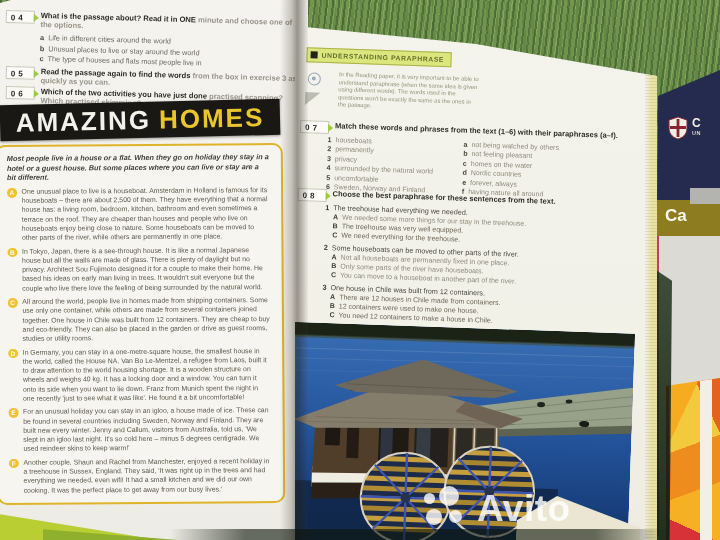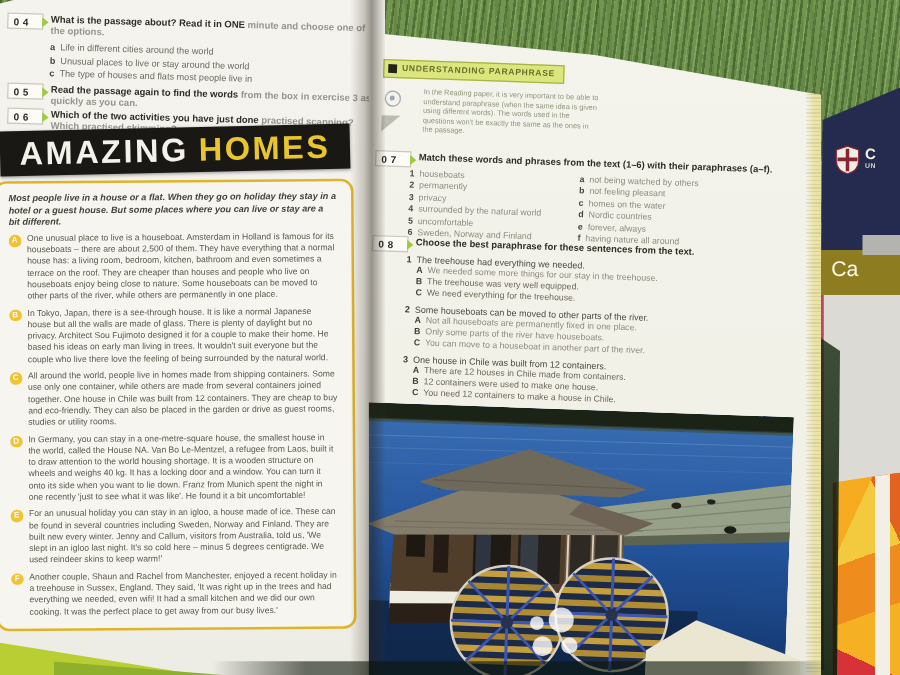--- a/index.html
+++ b/index.html
@@ -105,21 +105,21 @@
   .footer-row { position:absolute; left:42px; top:72px; display:flex; align-items:center; gap:5px; }
 
   
   .side-book { position:absolute; left:654px; top:70px; width:66px; height:470px; z-index:2;
     clip-path:polygon(4px 26px, 100% 0, 100% 100%, 0 100%); }
   .sb-navy { position:absolute; left:0; top:0; width:100%; height:130px; background:#242b4e; }
   .sb-shield { position:absolute; left:14px; top:46px; width:20px; height:24px; }
   .sb-letter-top { position:absolute; left:38px; top:46px; font-size:12px; font-weight:bold; color:#f1eee4; }
   .sb-letter-bottom { position:absolute; left:38px; top:60px; font-size:5.5px; font-weight:bold; color:#d8d5c8; letter-spacing:.5px; }
   .sb-gold { position:absolute; left:0; top:130px; width:100%; height:36px; background:#8d7c20; }
-  .sb-band-text { position:absolute; left:11px; top:6px; font-size:17px; font-weight:normal; color:#fbf9ef; }
+  .sb-band-text { position:absolute; left:11px; top:6px; font-size:17px; font-weight:bold; color:#fbf9ef; }
   .sb-light { position:absolute; left:0; top:166px; width:100%; height:304px; background:#dbdad4; }
   .sb-grey { position:absolute; right:0; top:118px; width:30px; height:16px; background:#b3b3b0; }
   .sb-pink { position:absolute; left:0; top:166px; width:5px; height:300px; background:#bb4166; }
 
   .cover-art { position:absolute; left:666px; top:378px; width:54px; height:162px; z-index:3;
     clip-path:polygon(0 5%, 100% 0, 100% 100%, 0 100%);
     background:
       linear-gradient(115deg, rgba(246,169,31,.95) 0 26%, transparent 26%),
       linear-gradient(245deg, rgba(226,87,29,.9) 0 20%, transparent 20%),
       linear-gradient(25deg, rgba(210,28,60,.85) 0 12%, transparent 12%),
@@ -438,14 +438,15 @@
   <div class="spine"></div>
   <div class="bottom-shadow"></div>
 
   <div class="watermark">
     <span class="wm-dots">
       <i class="wm-d1"></i>
         <i class="wm-d2"></i>
         <i class="wm-d3"></i>
         <i class="wm-d4"></i>
     </span>
+    <span class="wm-text">Avito</span>
   </div>
 </div>
 
 </body></html>

